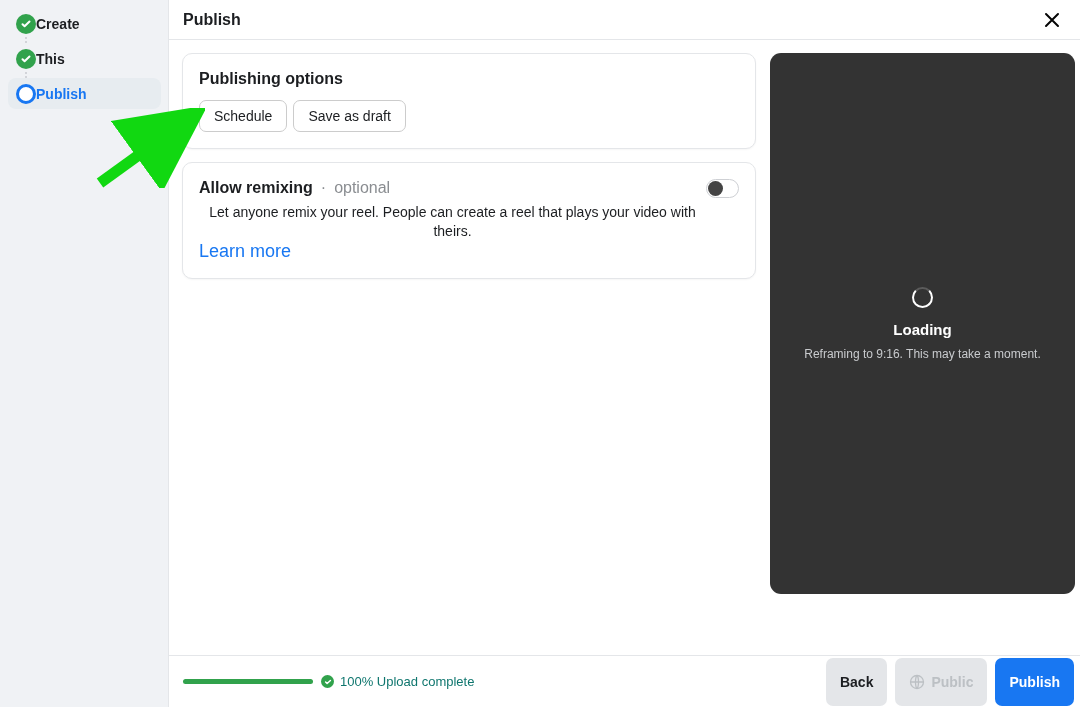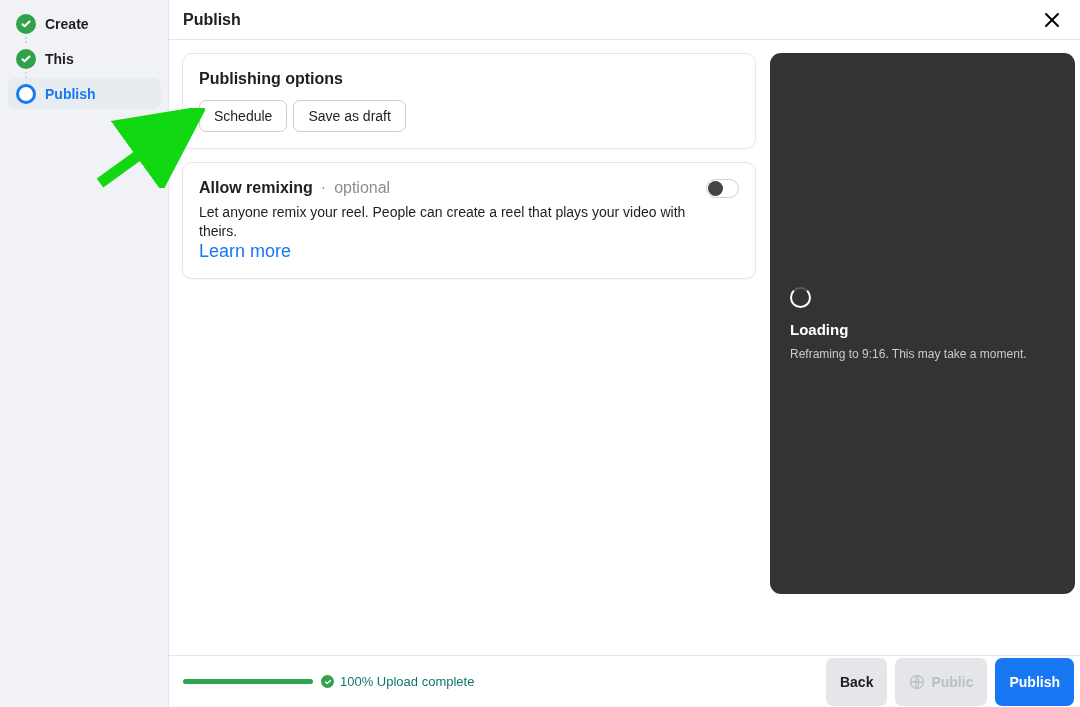--- a/index.html
+++ b/index.html
@@ -23,21 +23,20 @@
     .sidebar {
       width: 169px;
       background: #f0f2f5;
       padding: 8px 7px 8px 8px;
       border-right: 1px solid #e4e6e9;
       flex-shrink: 0;
     }
     .step {
       display: flex;
       align-items: center;
-      gap: 9px;
       height: 31px;
       padding: 0 8px;
       border-radius: 8px;
       font-size: 14px;
       font-weight: 600;
       color: #1c1e21;
     }
     .step.active {
       background: #e7ecf0;
       color: #1877f2;
@@ -175,20 +174,21 @@
     .optional {
       font-size: 16px;
       font-weight: 400;
       color: #8a8d91;
     }
     .remix-desc {
       margin-top: 6px;
       font-size: 14px;
       color: #1c1e21;
       line-height: 1.35;
+      text-align: center;
     }
     .learn-more {
       font-size: 18px;
       color: #1877f2;
       text-decoration: none;
       font-weight: 500;
     }
     .remix-head {
       display: flex;
       justify-content: space-between;
@@ -215,25 +215,24 @@
     }
     
     .preview {
       width: 305px;
       height: 541px;
       background: #333;
       border-radius: 11px;
       flex-shrink: 0;
       display: flex;
       flex-direction: column;
-      align-items: flex-start;
+      align-items: center;
       justify-content: center;
       gap: 13px;
       color: #fff;
-      padding-left: 20px;
     }
     .spinner {
       width: 21px;
       height: 21px;
       border: 2px solid #fff;
       border-top-color: rgba(255,255,255,0.2);
       border-radius: 50%;
     }
     .loading {
       font-size: 15px;

